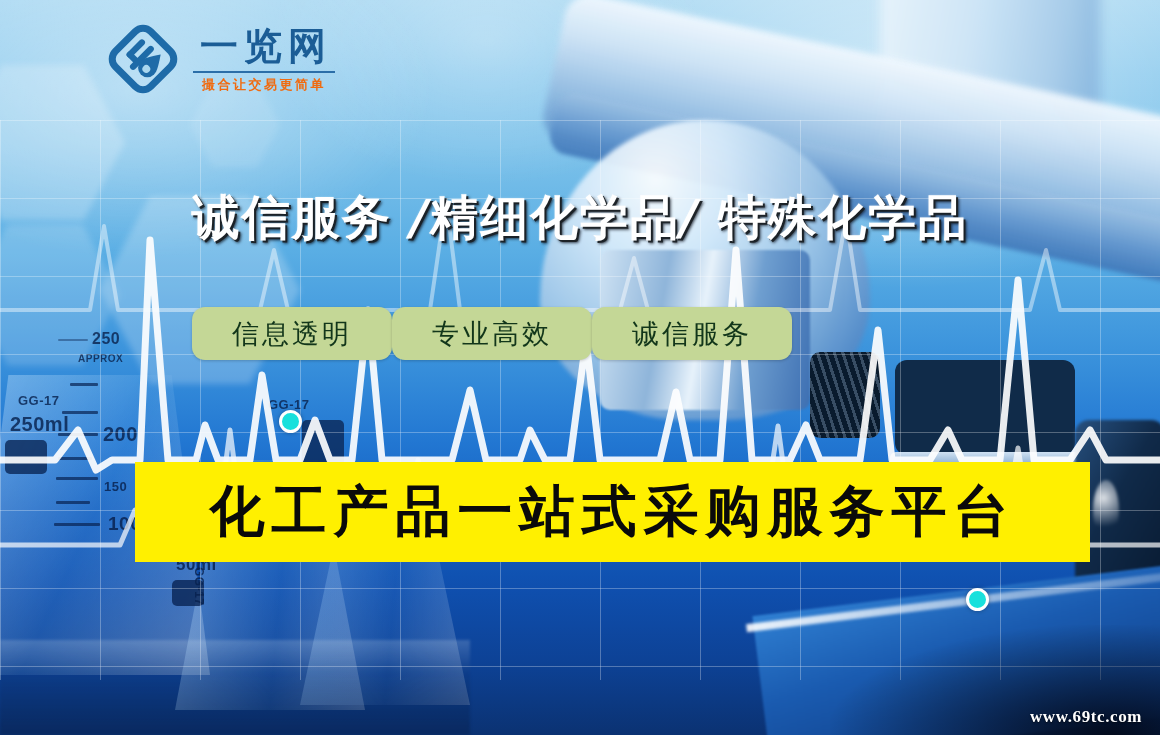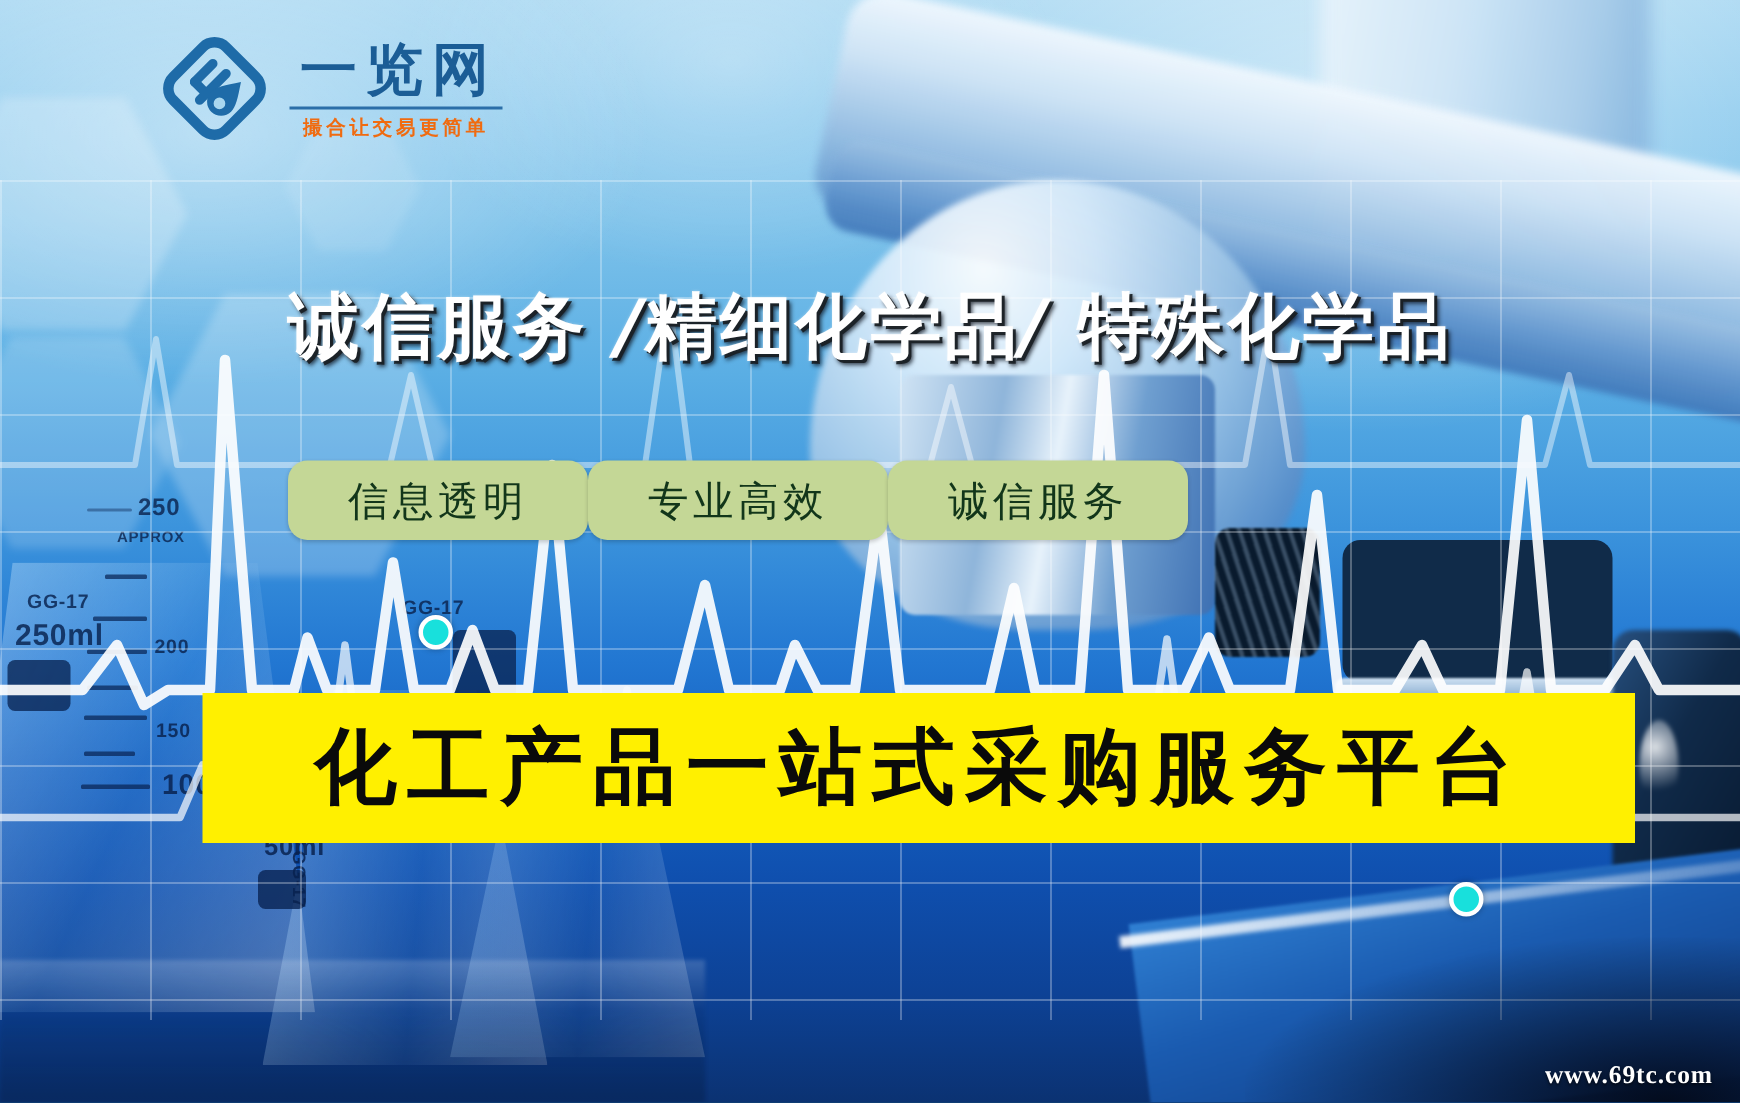--- a/index.html
+++ b/index.html
@@ -294,21 +294,21 @@
     <div class="grad-label" style="left:92px;top:25px;font-size:16px;">250</div>
     <div class="grad-label" style="left:78px;top:48px;font-size:10px;">APPROX</div>
 
     <div class="grad-mark" style="left:70px;top:78px;width:28px;"></div>
     <div class="grad-label" style="left:18px;top:88px;font-size:13px;">GG-17</div>
     <div class="grad-label" style="left:10px;top:108px;font-size:20px;">250ml</div>
     <div class="sq-label" style="left:5px;top:135px;width:42px;height:34px;"></div>
 
     <div class="grad-mark" style="left:62px;top:106px;width:36px;"></div>
     <div class="grad-mark" style="left:58px;top:128px;width:40px;"></div>
-    <div class="grad-label" style="left:103px;top:118px;font-size:13px;">200</div>
+    <div class="grad-label" style="left:103px;top:118px;font-size:20px;">200</div>
 
     <div class="grad-mark" style="left:58px;top:152px;width:34px;"></div>
     <div class="grad-mark" style="left:56px;top:172px;width:42px;"></div>
     <div class="grad-label" style="left:104px;top:174px;font-size:13px;">150</div>
 
     <div class="grad-mark" style="left:56px;top:196px;width:34px;"></div>
     <div class="grad-mark" style="left:54px;top:218px;width:46px;"></div>
     <div class="grad-label" style="left:108px;top:208px;font-size:19px;">100</div>
 
     <div class="grad-label" style="left:176px;top:250px;font-size:17px;">50ml</div>

